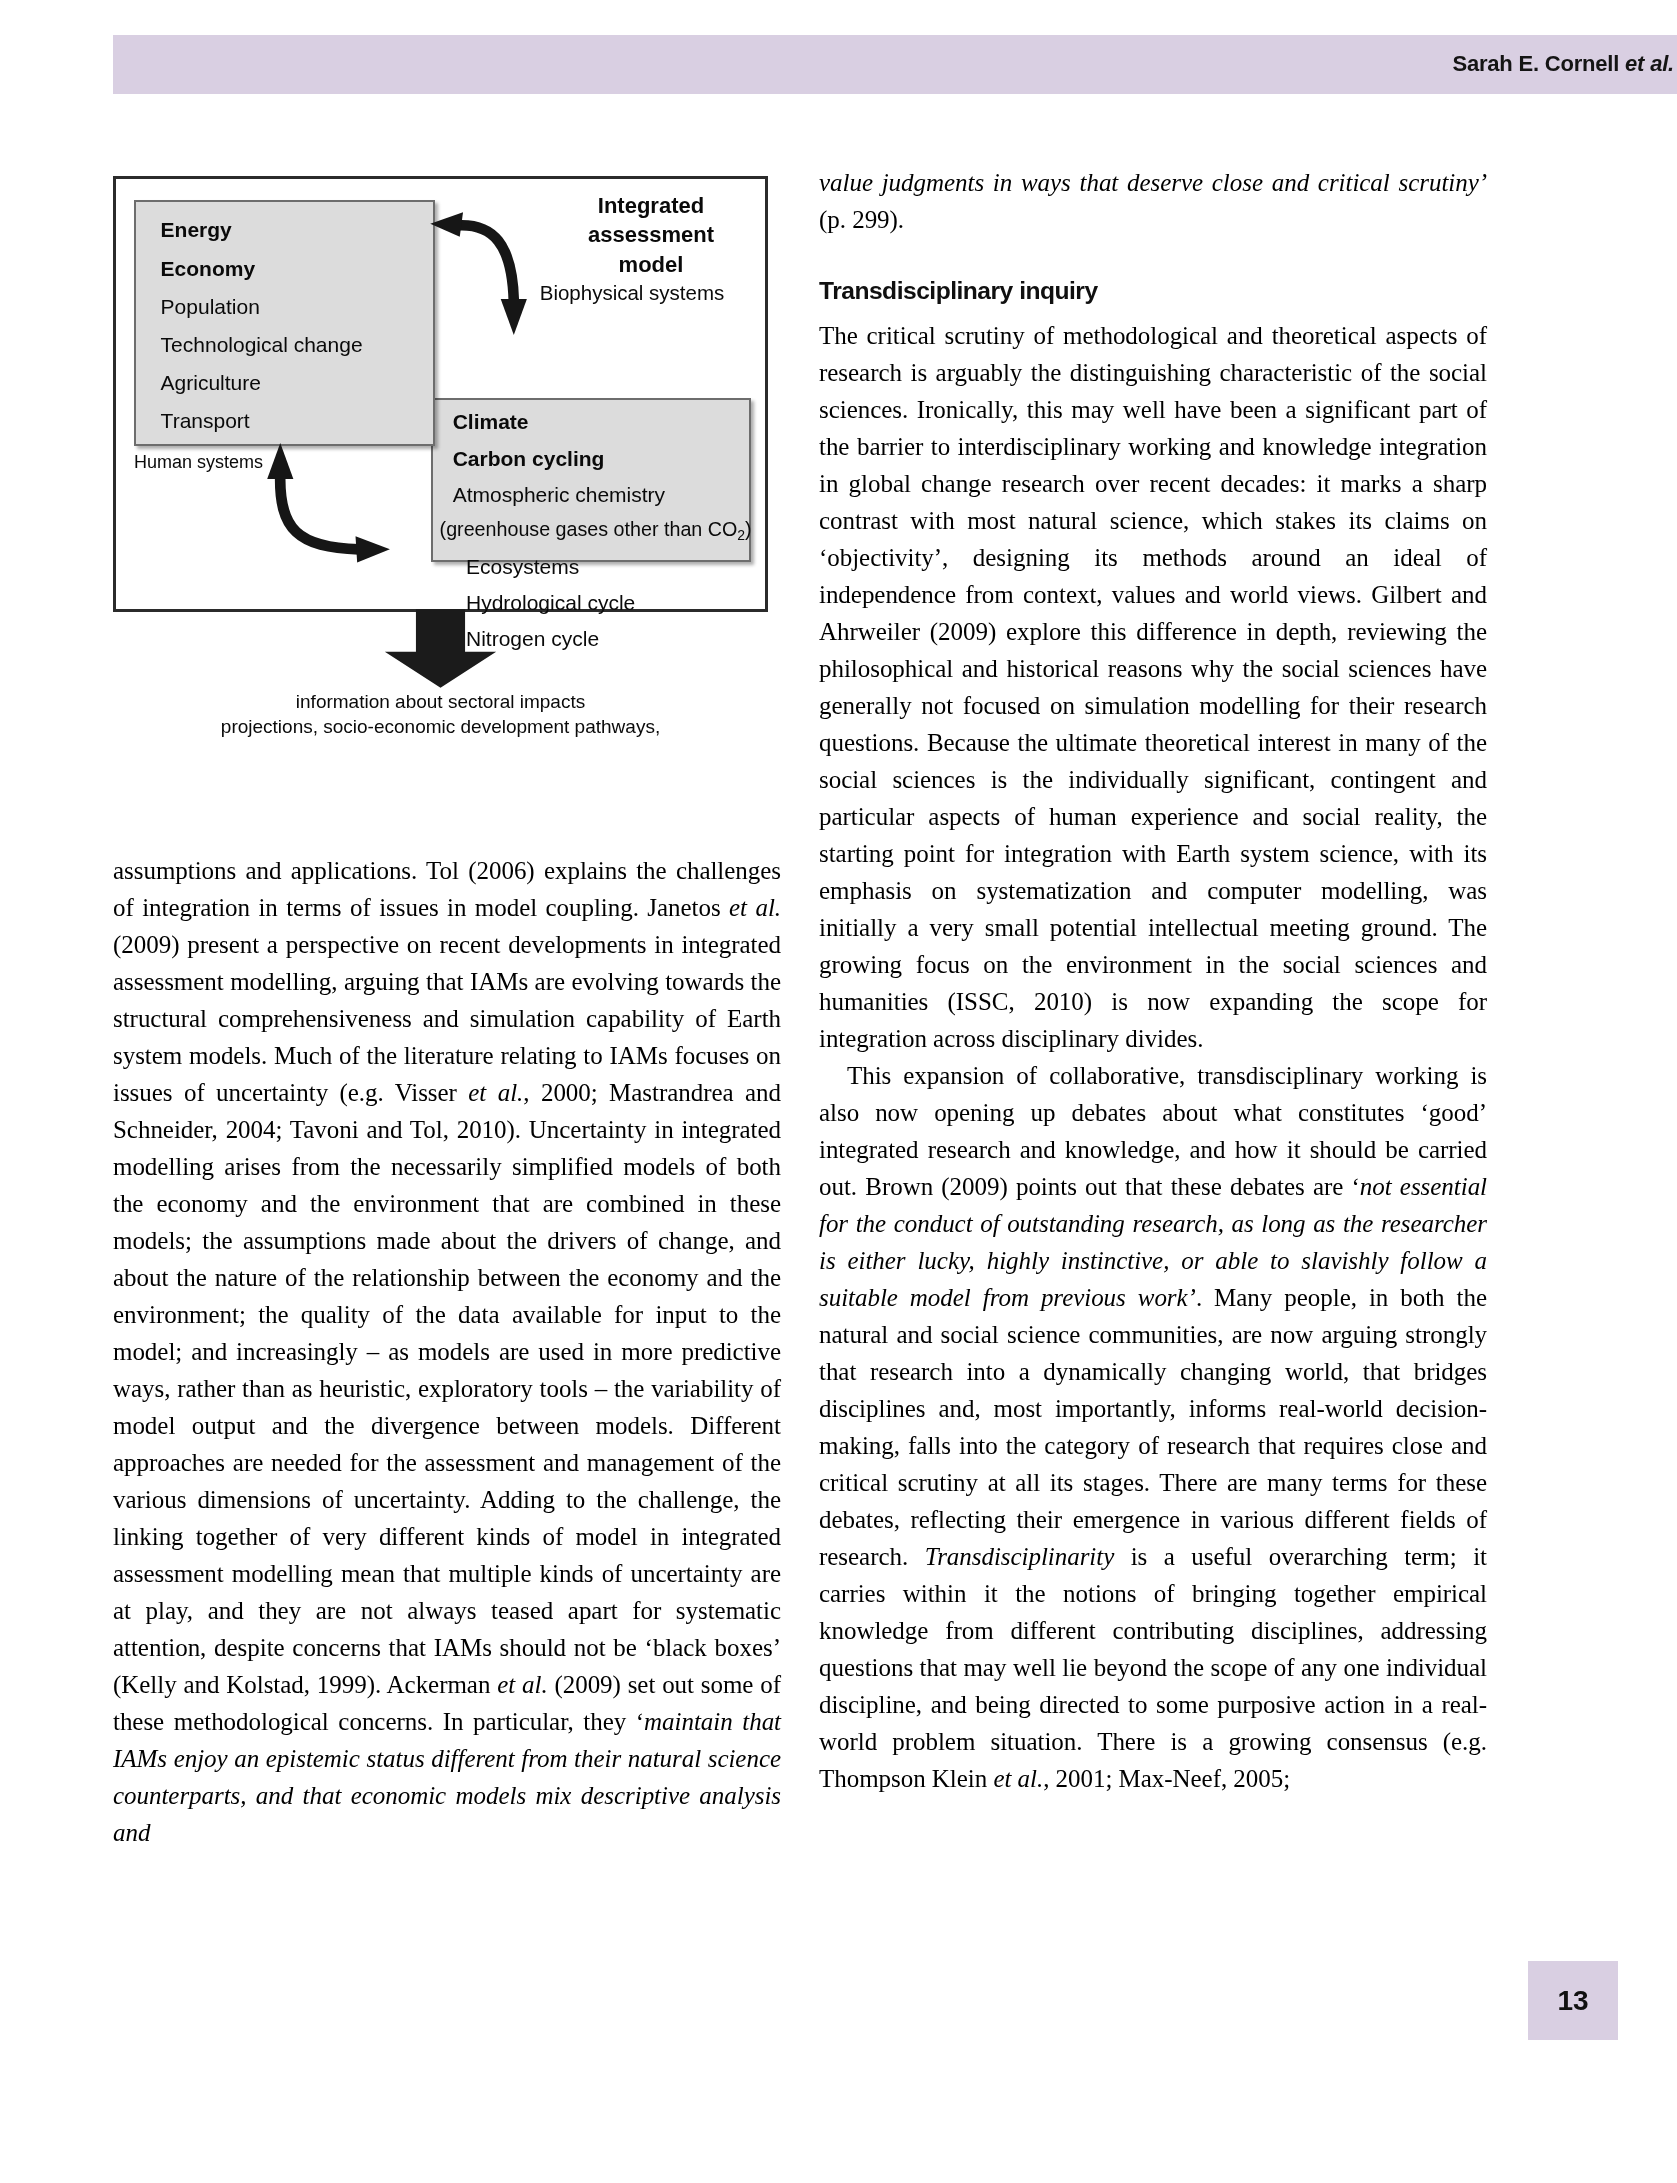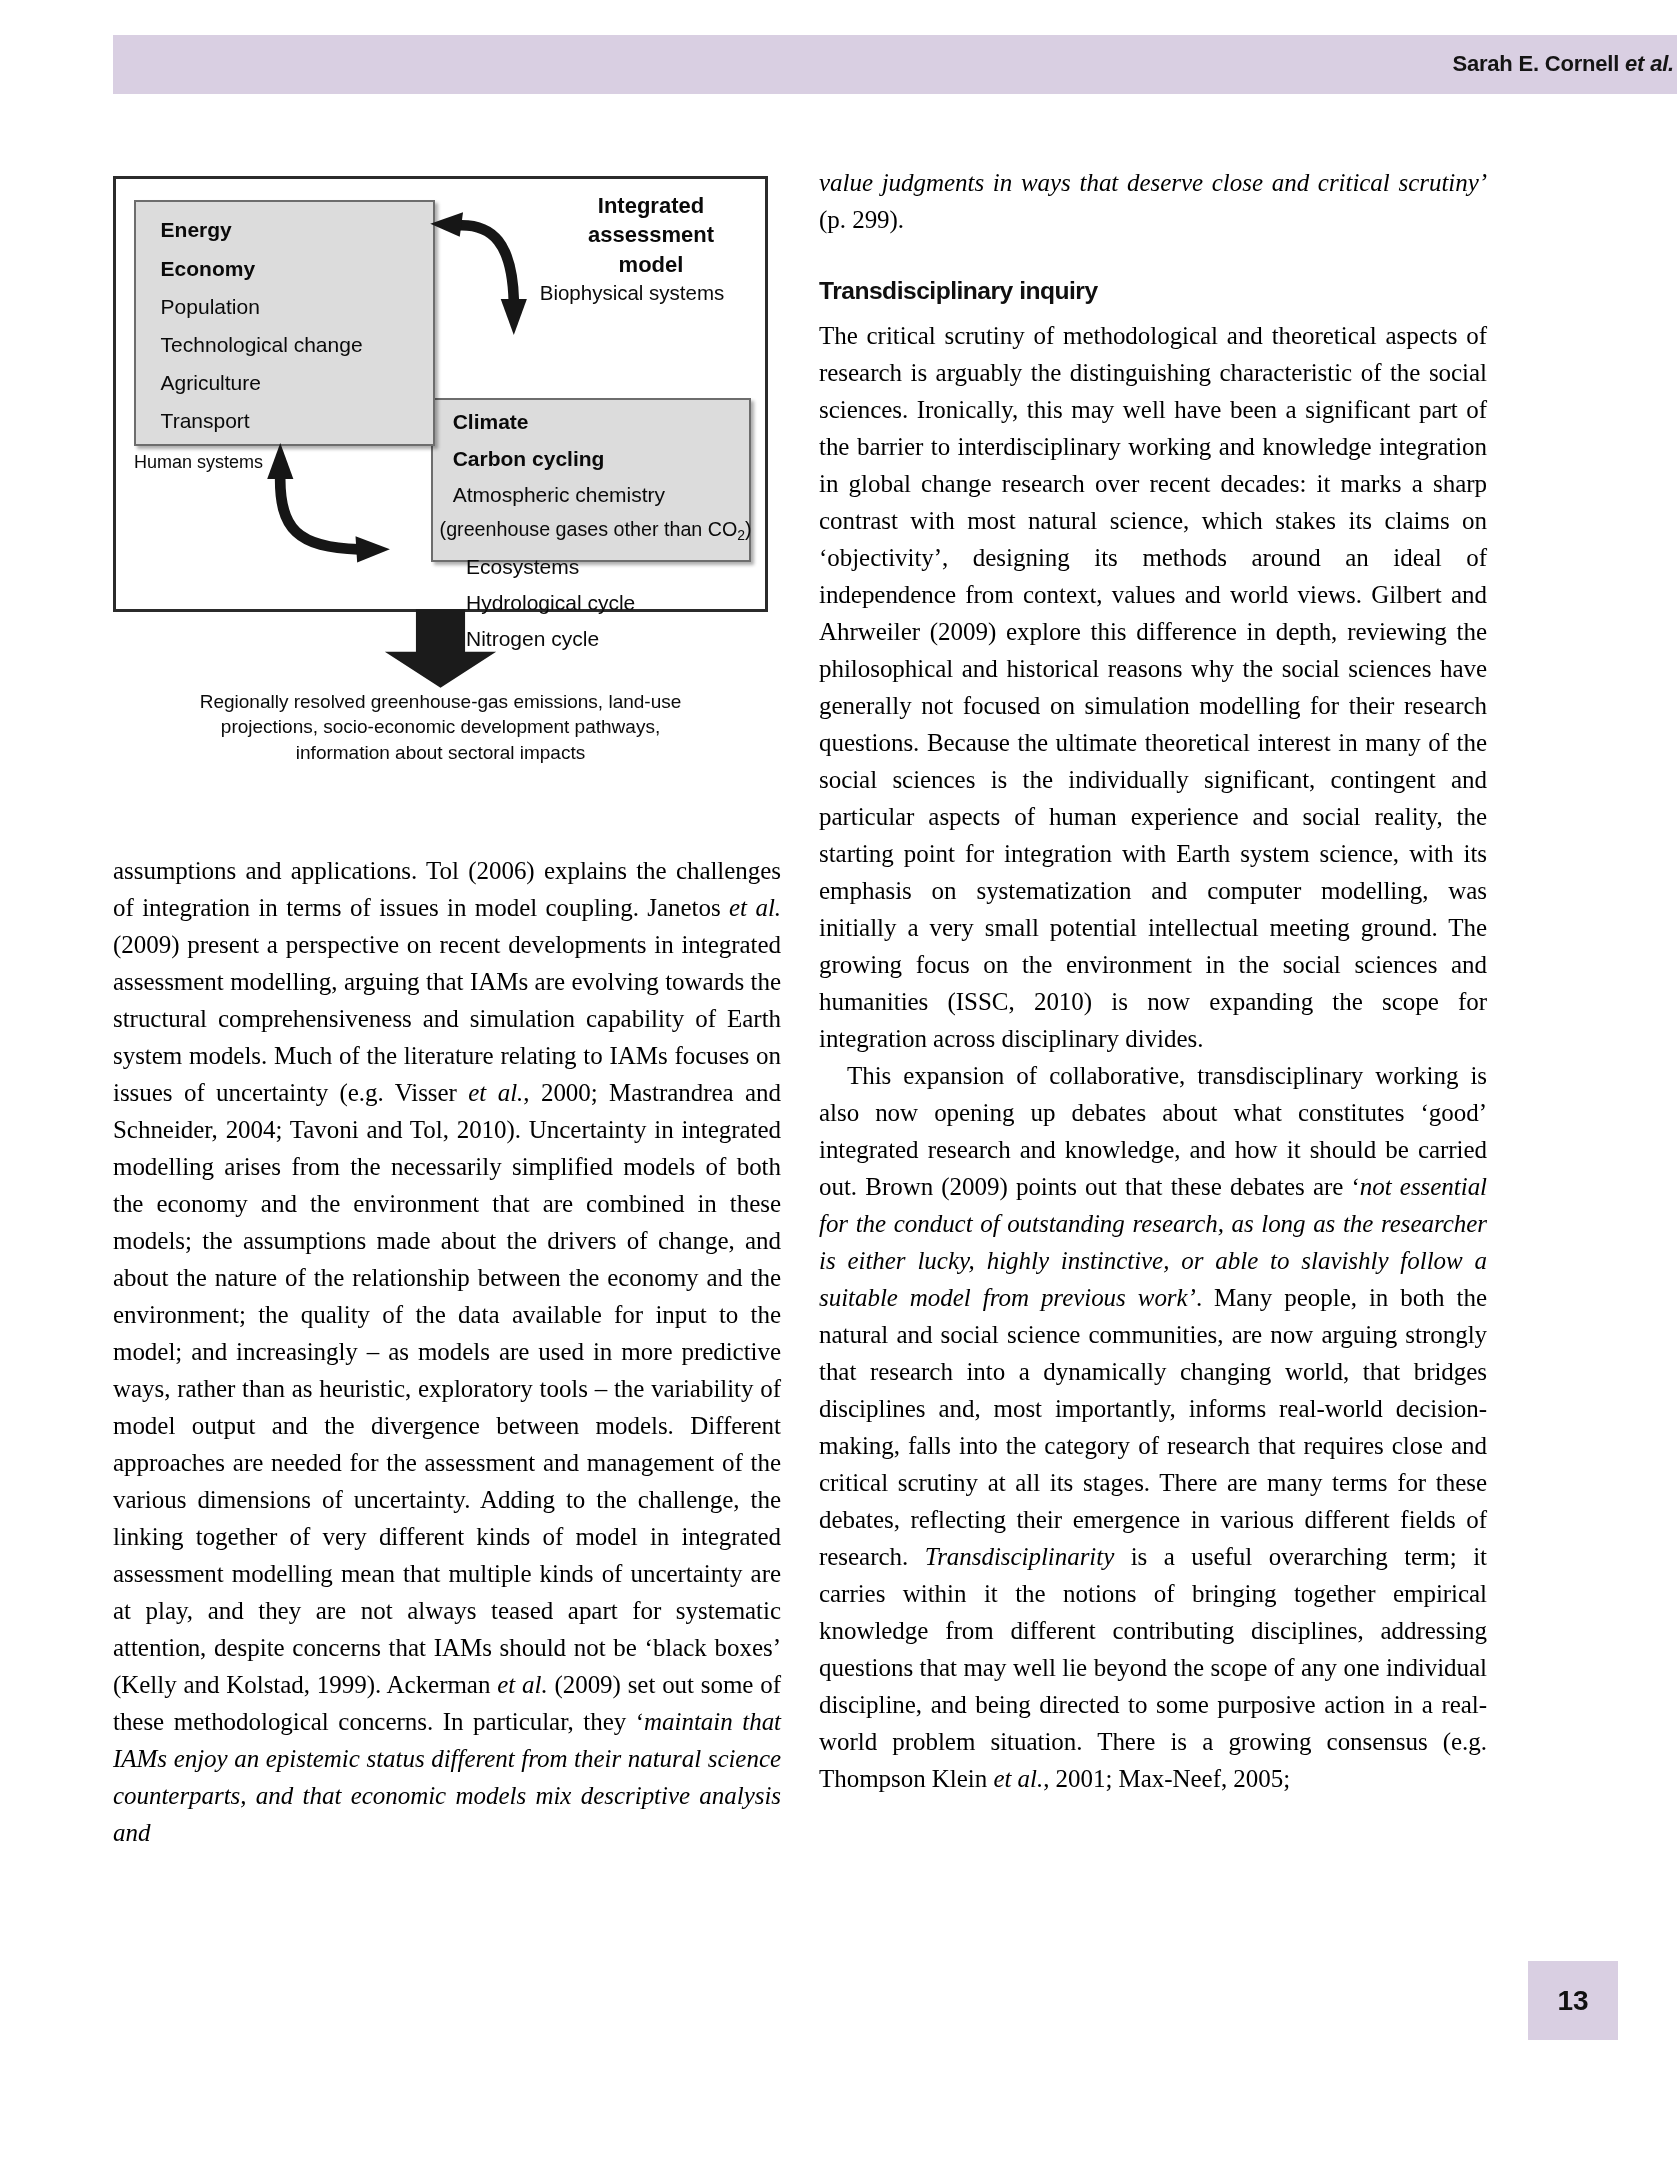--- a/index.html
+++ b/index.html
@@ -298,23 +298,22 @@
       <polygon points="26,2 10,46 42,46" fill="#161616"></polygon>
       <polygon points="160,132 118,116 120,148" fill="#161616"></polygon>
     </svg>
   </div>
 
   <svg id="down-block-arrow" viewBox="0 0 800 96">
     <polygon points="370,0 430,0 430,52 468,52 400,96 332,52 370,52" fill="#1b1b1b"></polygon>
   </svg>
 
   <div id="fig-outflow">
-    <div>Regionally resolved greenhouse-gas emissions, land-use</div>
+    <div>information about sectoral impacts</div>
     <div>projections, socio-economic development pathways,</div>
-    <div>information about sectoral impacts</div>
   </div>
 
 </div>
 
 <div id="left-body">
   <p class="body"><span>assumptions and applications. Tol (2006) explains the challenges of integration in terms of issues in model coupling. Janetos </span><span class="it">et al.</span><span> (2009) present a perspective on recent developments in integrated assessment modelling, arguing that IAMs are evolving towards the structural comprehensiveness and simulation capability of Earth system models. Much of the literature relating to IAMs focuses on issues of uncertainty (e.g. Visser </span><span class="it">et al.</span><span>, 2000; Mastrandrea and Schneider, 2004; Tavoni and Tol, 2010). Uncertainty in integrated modelling arises from the necessarily simplified models of both the economy and the environment that are combined in these models; the assumptions made about the drivers of change, and about the nature of the relationship between the economy and the environment; the quality of the data available for input to the model; and increasingly – as models are used in more predictive ways, rather than as heuristic, exploratory tools – the variability of model output and the divergence between models. Different approaches are needed for the assessment and management of the various dimensions of uncertainty. Adding to the challenge, the linking together of very different kinds of model in integrated assessment modelling mean that multiple kinds of uncertainty are at play, and they are not always teased apart for systematic attention, despite concerns that IAMs should not be ‘black boxes’ (Kelly and Kolstad, 1999). Ackerman </span><span class="it">et al.</span><span> (2009) set out some of these methodological concerns. In particular, they ‘</span><span class="it">maintain that IAMs enjoy an epistemic status different from their natural science counterparts, and that economic models mix descriptive analysis and</span></p>
 </div>
 
 <div class="col" id="col-right">
   <p class="body"><span class="it">value judgments in ways that deserve close and critical scrutiny’</span><span> (p. 299).</span></p>

